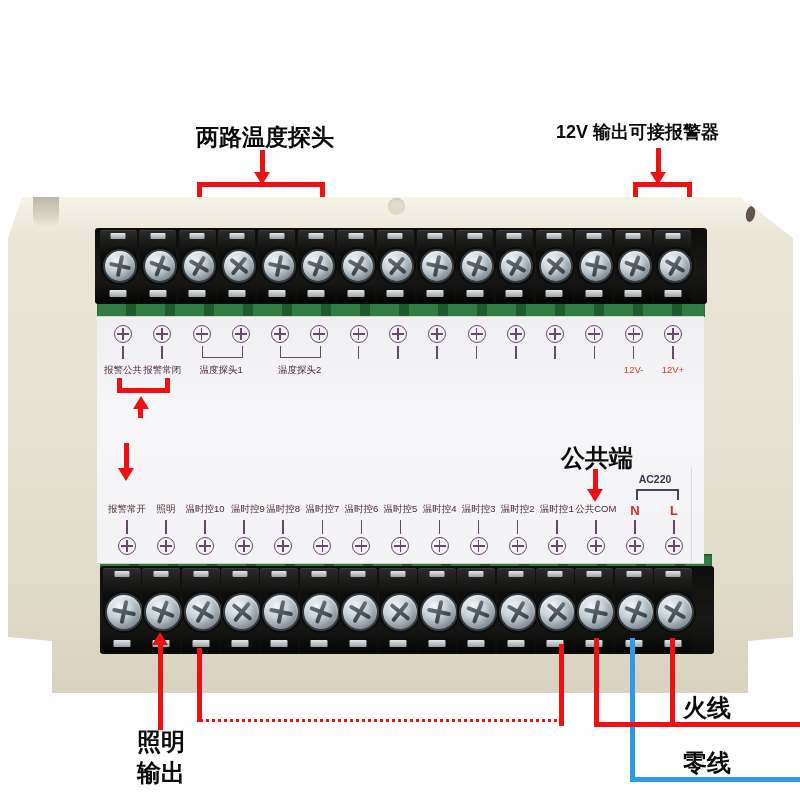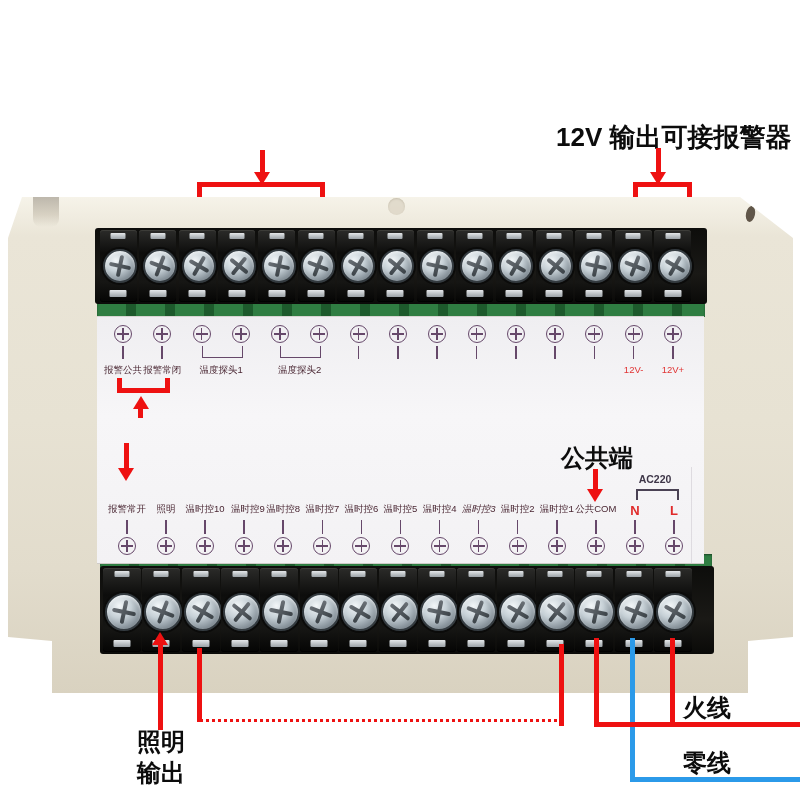--- a/index.html
+++ b/index.html
@@ -90,25 +90,26 @@
   .ac-bracket{position:absolute;border-top:2px solid #4a4254;
     border-left:2px solid #4a4254;border-right:2px solid #4a4254;}
   .panel-crease{position:absolute;left:594px;top:150px;width:1px;height:96px;background:#dedbe0;}
 </style>
 </head>
 <body>
 
 <div class="stage">
 
 
+  <div class="co-text" style="left:196px;top:122px;font-size:23px;">两路温度探头</div>
   <div class="rline" style="left:260px;top:150px;width:5px;height:23px;"></div>
   <div class="arr-down" style="left:254px;top:172px;"></div>
   <div class="rbracket-down" style="left:197px;top:182px;width:118px;height:41px;"></div>
 
-  <div class="co-text" style="left:556px;top:120px;font-size:26px;">12V 输出可接报警器</div>
+  <div class="co-text" style="left:556px;top:120px;font-size:18px;">12V 输出可接报警器</div>
   <div class="rline" style="left:656px;top:148px;width:5px;height:24px;"></div>
   <div class="arr-down" style="left:650px;top:172px;"></div>
   <div class="rbracket-down" style="left:633px;top:182px;width:49px;height:41px;"></div>
 
   <div class="device">
     <div class="case-notch"></div>
     <div class="case-hole-round"></div>
     <div class="case-hole-oval"></div>
 
     <div class="pcb pcb-top"></div>
@@ -398,21 +399,21 @@
           <div class="pcirc" style="left: 294.49px; top: 220px;">
             <div class="pv"></div>
             <div class="ph"></div>
           </div>
           <div class="plabel" style="left: 342.56px; top: 186px;">温时控4</div>
           <div class="ptick" style="left: 341.76px; top: 203px; height: 14px;"></div>
           <div class="pcirc" style="left: 333.56px; top: 220px;">
             <div class="pv"></div>
             <div class="ph"></div>
           </div>
-          <div class="plabel" style="left: 381.63px; top: 186px; font-style: italic;">温时控3</div>
+          <div class="plabel" style="left: 381.63px; top: 186px;">温时控3</div>
           <div class="ptick" style="left: 380.83px; top: 203px; height: 14px;"></div>
           <div class="pcirc" style="left: 372.63px; top: 220px;">
             <div class="pv"></div>
             <div class="ph"></div>
           </div>
           <div class="plabel" style="left: 420.7px; top: 186px;">温时控2</div>
           <div class="ptick" style="left: 419.9px; top: 203px; height: 14px;"></div>
           <div class="pcirc" style="left: 411.7px; top: 220px;">
             <div class="pv"></div>
             <div class="ph"></div>

